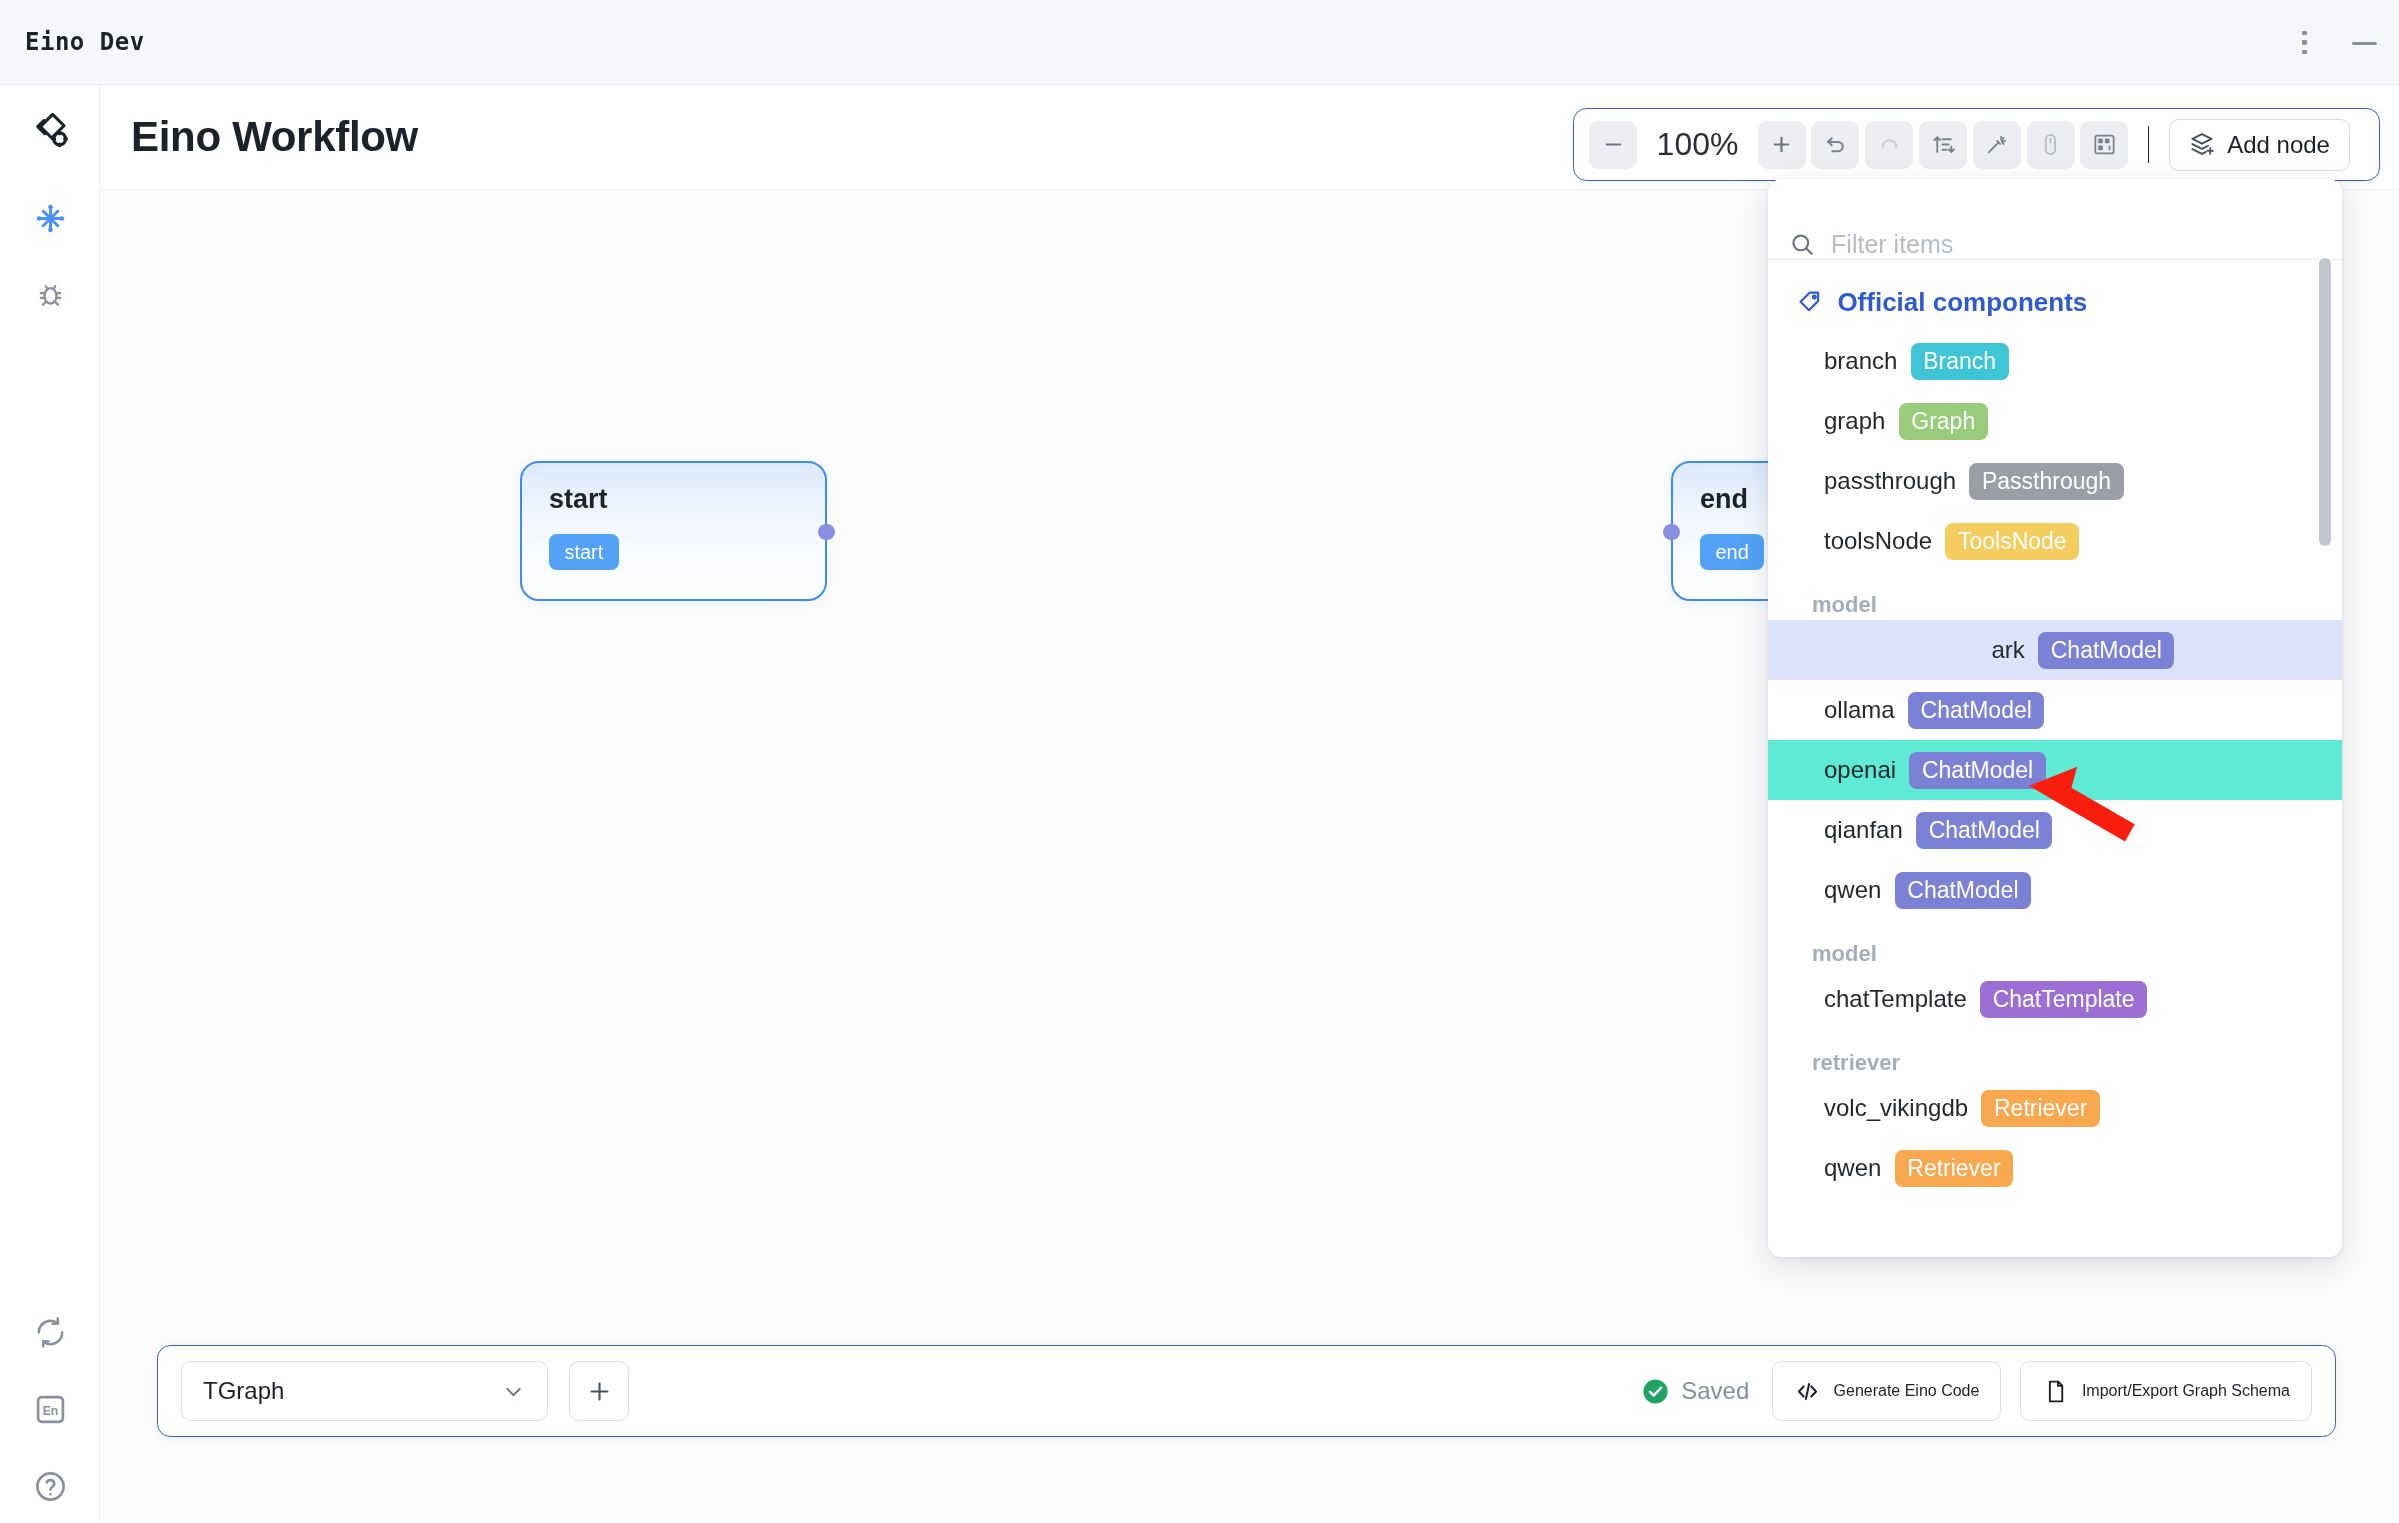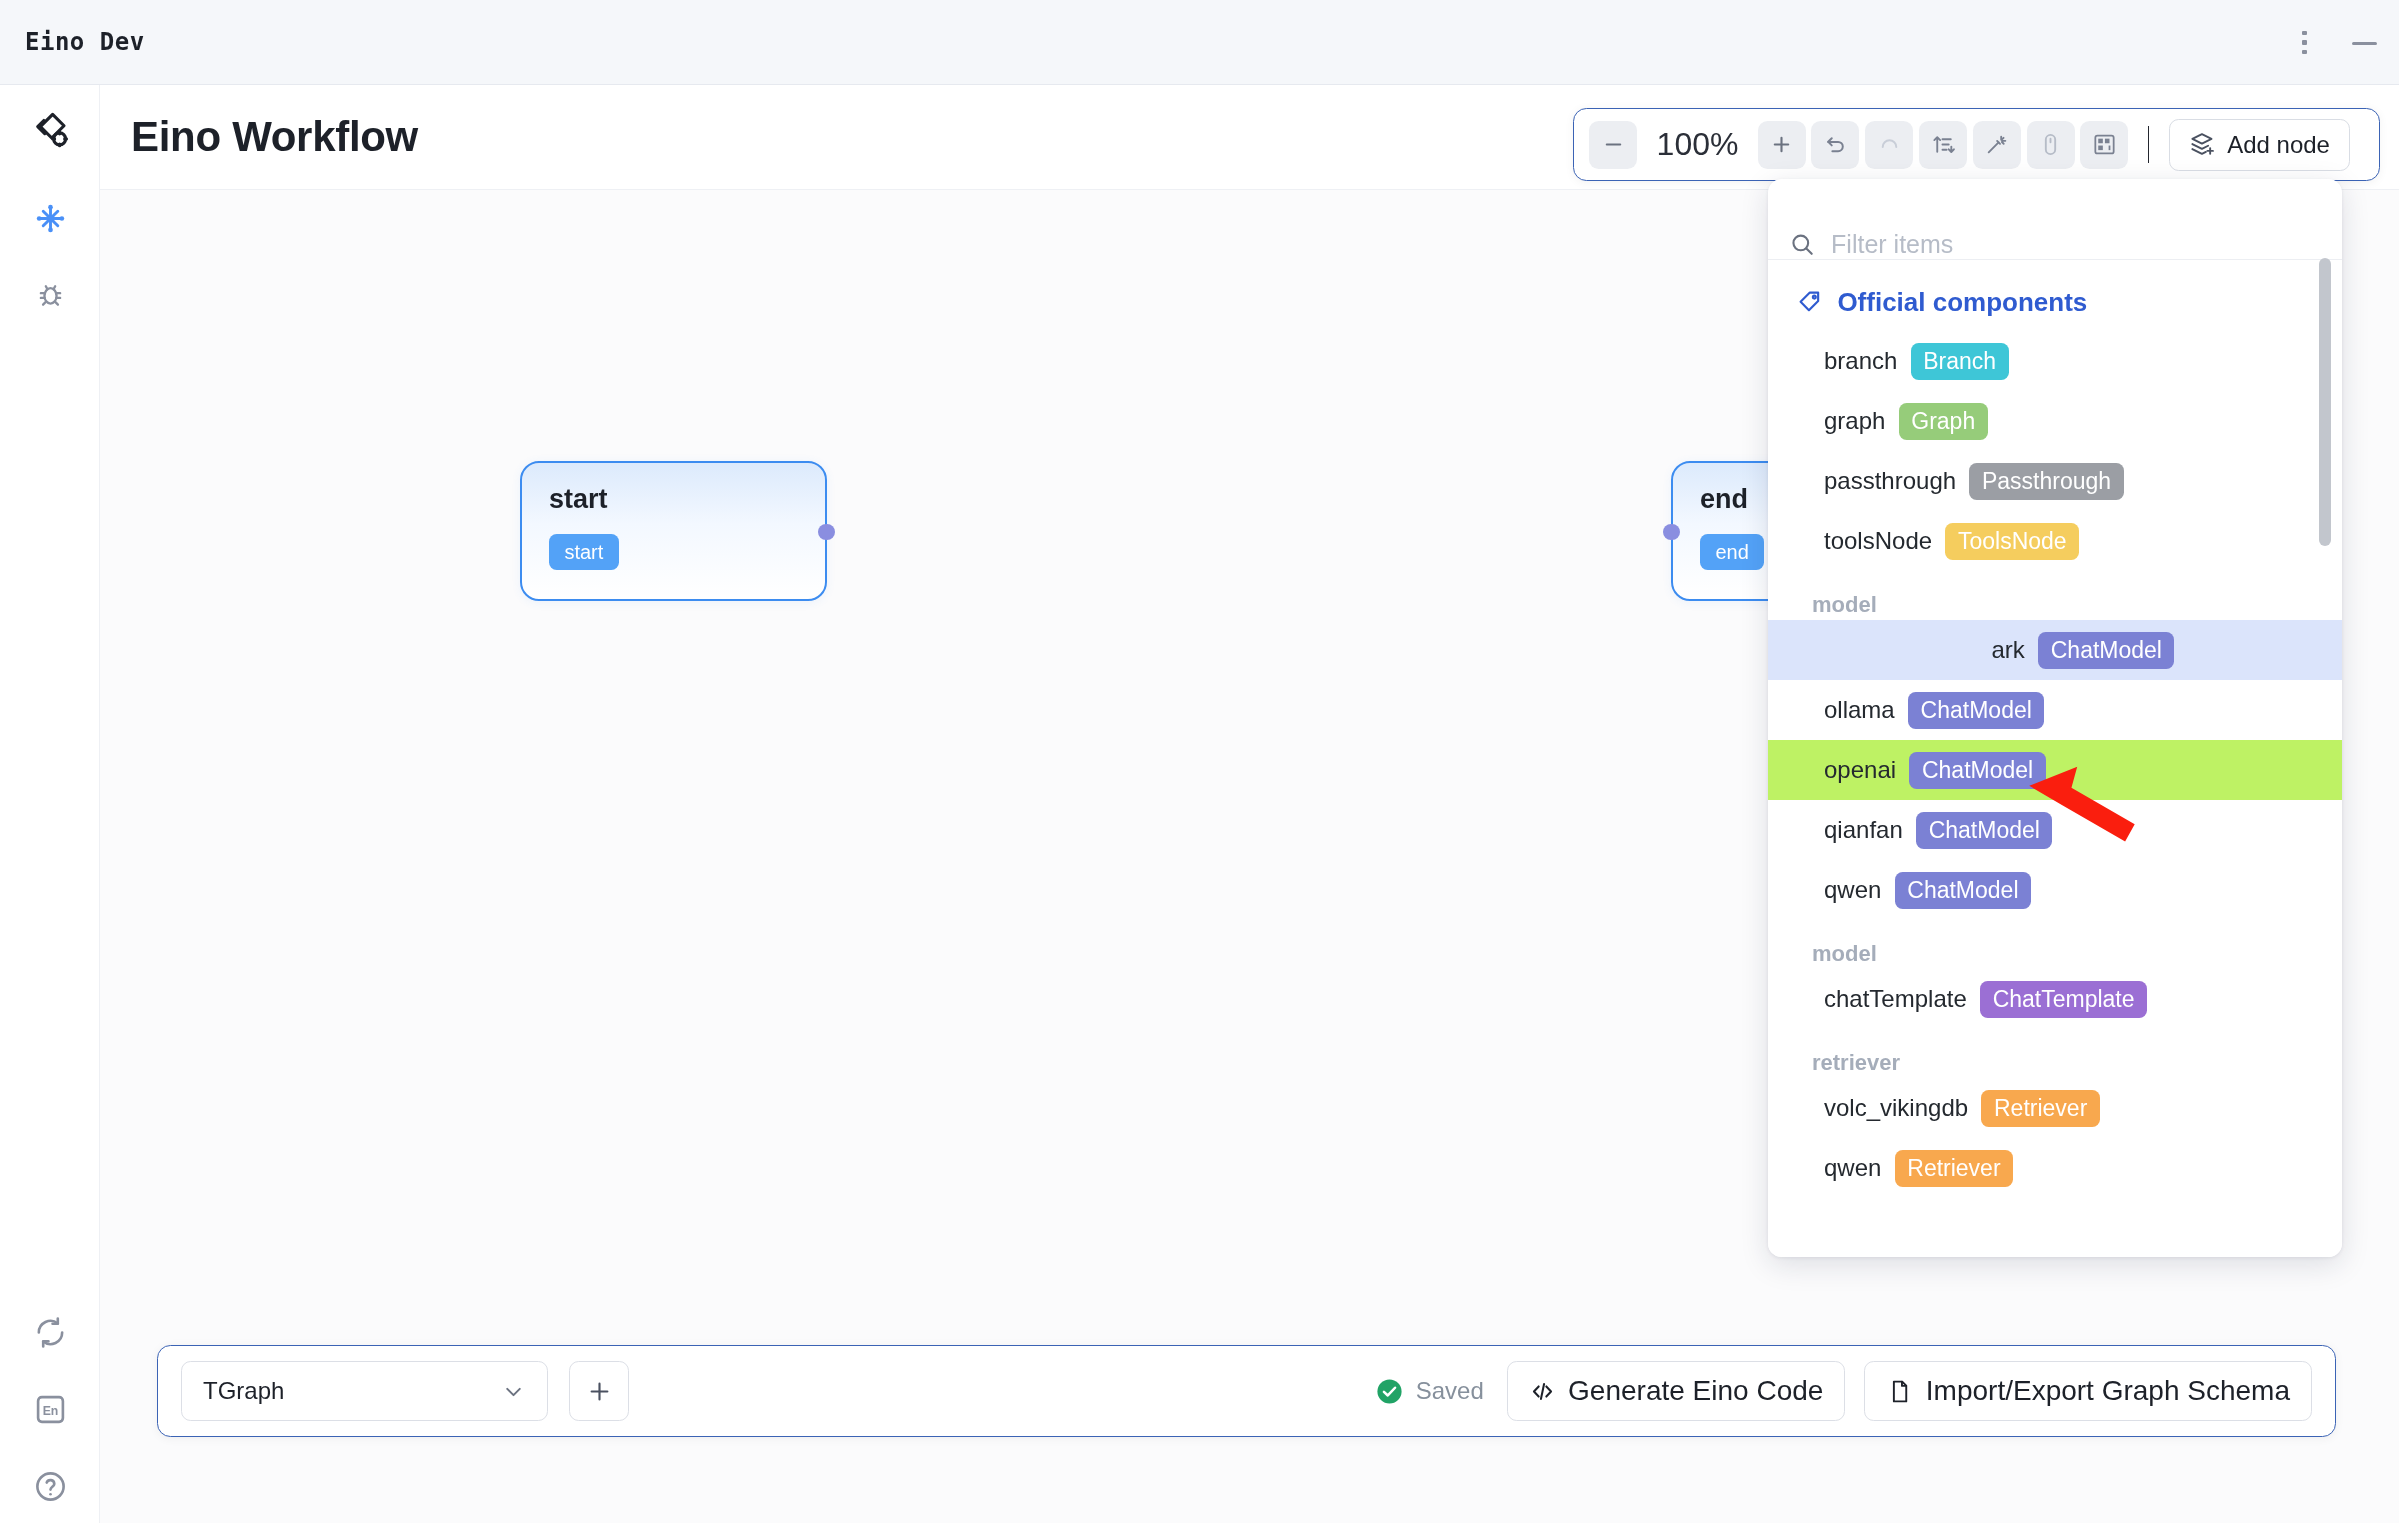--- a/index.html
+++ b/index.html
@@ -164,21 +164,21 @@
   .group-label {
     padding: 21px 0 2px 44px;
     font-size: 22px; font-weight: 700; color: #a5adba;
   }
   .item {
     display: flex; align-items: center; gap: 13.4px;
     height: 60px; padding-left: 44px; cursor: pointer;
   }
   .item.indent { padding-left: 56px; }
   .item.selected { background: #dbe4fb; justify-content: center; }
-  .item.hover    { background: #bef264; }
+  .item.hover    { background: #5eead4; }
   .item-name { font-size: 24px; color: #24292f; }
   .badge {
     color: #ffffff; font-size: 23px; border-radius: 7.7px; padding: 4.8px 12.5px;
     white-space: nowrap;
   }
 
   .panel-scrollbar {
     position: absolute; right: 11.5px; top: 37px; width: 11.5px; height: 941px;
     background: transparent; cursor: pointer;
   }
@@ -213,21 +213,21 @@
     width: 60px; height: 60px; margin-left: 21px;
     border: 1px solid #dcdfe6; border-radius: 9.6px;
     display: flex; align-items: center; justify-content: center; cursor: pointer;
   }
   .bottom-right { margin-left: auto; display: flex; align-items: center; gap: 19px; }
   .saved-wrap { display: flex; align-items: flex-start; gap: 11.5px; margin-right: 3.8px; }
   .saved-text { font-size: 24px; color: #86909c; }
   .bb-btn {
     height: 60px; border: 1px solid #dcdfe6; border-radius: 9.6px; background: #fff;
     display: flex; align-items: center; gap: 12.5px; padding: 0 21px; cursor: pointer;
-    font-size: 28px; color: #1d2129; white-space: nowrap;
+    font-size: 16px; color: #1d2129; white-space: nowrap;
   }
 
   svg { display: block; }
 </style>
 </head>
 <body>
 
 <div class="titlebar">
   <div class="titlebar-title">Eino Dev</div>
   <div class="titlebar-controls">

